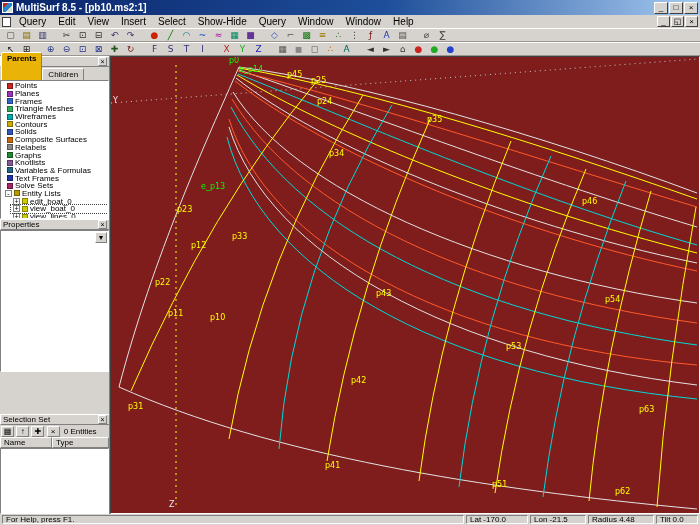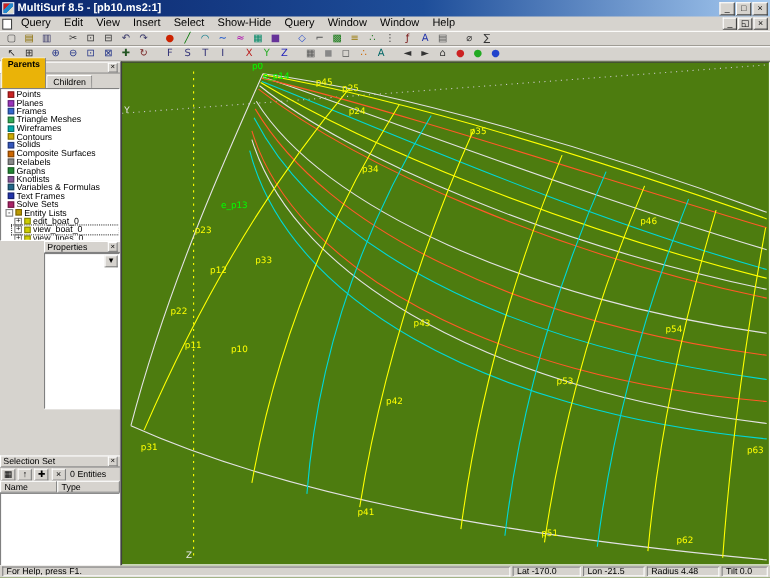--- a/index.html
+++ b/index.html
@@ -52,40 +52,40 @@
   .tab.active{background:#eab308;height:28px;font-weight:bold;}
   .tree{flex:1;background:#fff;border:1px solid;border-color:#808080 #fff #fff #808080;
     overflow:hidden;font-size:8px;padding-top:1px;}
   .tree-row{height:7.7px;display:flex;align-items:center;gap:2px;padding-left:2px;white-space:nowrap;}
   .exp{width:7px;height:7px;flex:none;font-size:7px;line-height:5px;text-align:center;color:#000;}
   .exp:empty{width:0px;}
   .exp:not(:empty){border:1px solid #848484;background:#fcfcfc;}
   .ticon{width:6px;height:6px;flex:none;border:1px solid rgba(0,0,0,.35);}
   .tlabel{overflow:hidden;}
 
-  .properties{height:153px;flex:none;padding-left:40px;}
+  .properties{height:153px;flex:none;}
   .props-body{flex:1;background:#fff;border:1px solid;border-color:#808080 #fff #fff #808080;
     position:relative;}
   .props-btn{position:absolute;top:1px;right:1px;width:12px;height:11px;padding:0;font-size:7px;
     background:#d6d3ce;border:1px solid;border-color:#fff #808080 #808080 #fff;}
 
   .selection{flex:1;margin-top:42px;}
   .sel-toolbar{height:12px;flex:none;display:flex;align-items:center;gap:1px;padding:0 1px;font-size:8px;}
   .sbtn{width:13px;height:11px;flex:none;padding:0;font-size:8px;line-height:9px;text-align:center;
     background:#d6d3ce;border:1px solid;border-color:#fff #808080 #808080 #fff;}
   .sel-count{margin-left:3px;font-size:8px;}
   .sel-cols{height:11px;flex:none;display:flex;font-size:8px;}
   .col{border:1px solid;border-color:#fff #808080 #808080 #fff;background:#d6d3ce;
     padding:0 3px;line-height:9px;}
   .col.name{width:52px;flex:none;}
   .col.type{flex:1;}
   .sel-list{flex:1;background:#fff;border:1px solid;border-color:#808080 #fff #fff #808080;}
 
   
-  .viewport{flex:1;position:relative;background:#4d7c0f;overflow:hidden;
+  .viewport{flex:1;position:relative;background:#7f1d1d;overflow:hidden;
     border:1px solid;border-color:#404040 #fff #fff #404040;}
   .vp-svg{position:absolute;left:0;top:0;}
   .vp-svg path{fill:none;stroke-width:1;}
   .cw{stroke:#e2e2e2;} .cr{stroke:#ff5a28;} .cc{stroke:#00d8d8;} .cy{stroke:#ffff00;}
   .dw{stroke:#c8c8c8;stroke-dasharray:1 4;} .dz{stroke:#ffff00;stroke-dasharray:2 4;}
   .vp-label{position:absolute;font-size:8px;line-height:8px;font-family:"DejaVu Sans",sans-serif;
     white-space:nowrap;}
   .vp-label.axis{color:#e8e8e8;}
 
   
@@ -621,31 +621,31 @@
           <span class="vp-label" style="left: 44px; top: 222px; color: rgb(255, 255, 0);">p22</span>
 
           <span class="vp-label" style="left: 57px; top: 253px; color: rgb(255, 255, 0);">p11</span>
 
           <span class="vp-label" style="left: 99px; top: 257px; color: rgb(255, 255, 0);">p10</span>
 
           <span class="vp-label" style="left: 17px; top: 346px; color: rgb(255, 255, 0);">p31</span>
 
           <span class="vp-label" style="left: 265px; top: 233px; color: rgb(255, 255, 0);">p43</span>
 
-          <span class="vp-label" style="left: 240px; top: 304px; color: rgb(255, 255, 0);">p42</span>
+          <span class="vp-label" style="left: 240px; top: 320px; color: rgb(255, 255, 0);">p42</span>
 
           <span class="vp-label" style="left: 214px; top: 405px; color: rgb(255, 255, 0);">p41</span>
 
           <span class="vp-label" style="left: 395px; top: 286px; color: rgb(255, 255, 0);">p53</span>
 
           <span class="vp-label" style="left: 381px; top: 424px; color: rgb(255, 255, 0);">p51</span>
 
           <span class="vp-label" style="left: 494px; top: 239px; color: rgb(255, 255, 0);">p54</span>
 
-          <span class="vp-label" style="left: 568px; top: 349px; color: rgb(255, 255, 0);">p63</span>
+          <span class="vp-label" style="left: 528px; top: 349px; color: rgb(255, 255, 0);">p63</span>
 
           <span class="vp-label" style="left: 504px; top: 431px; color: rgb(255, 255, 0);">p62</span>
         </div>
       <div>
 
           <span class="vp-label axis" style="left: 2px; top: 40px;">Y</span>
 
           <span class="vp-label axis" style="left: 58px; top: 444px;">Z</span>
         </div>
     </div>

